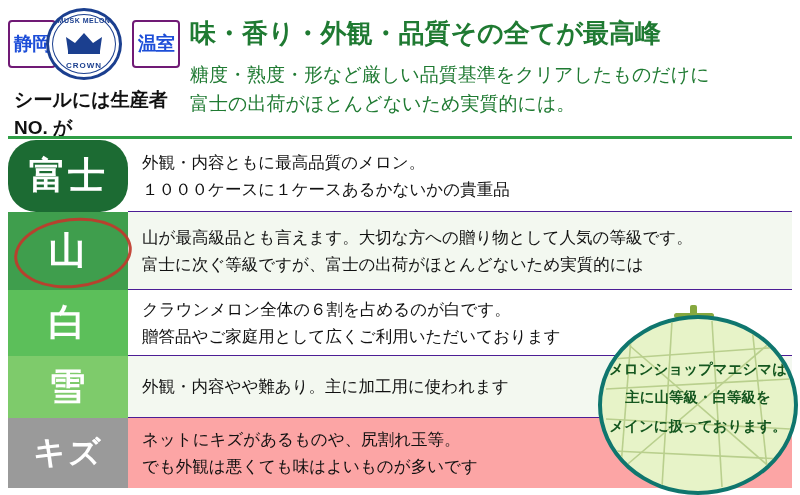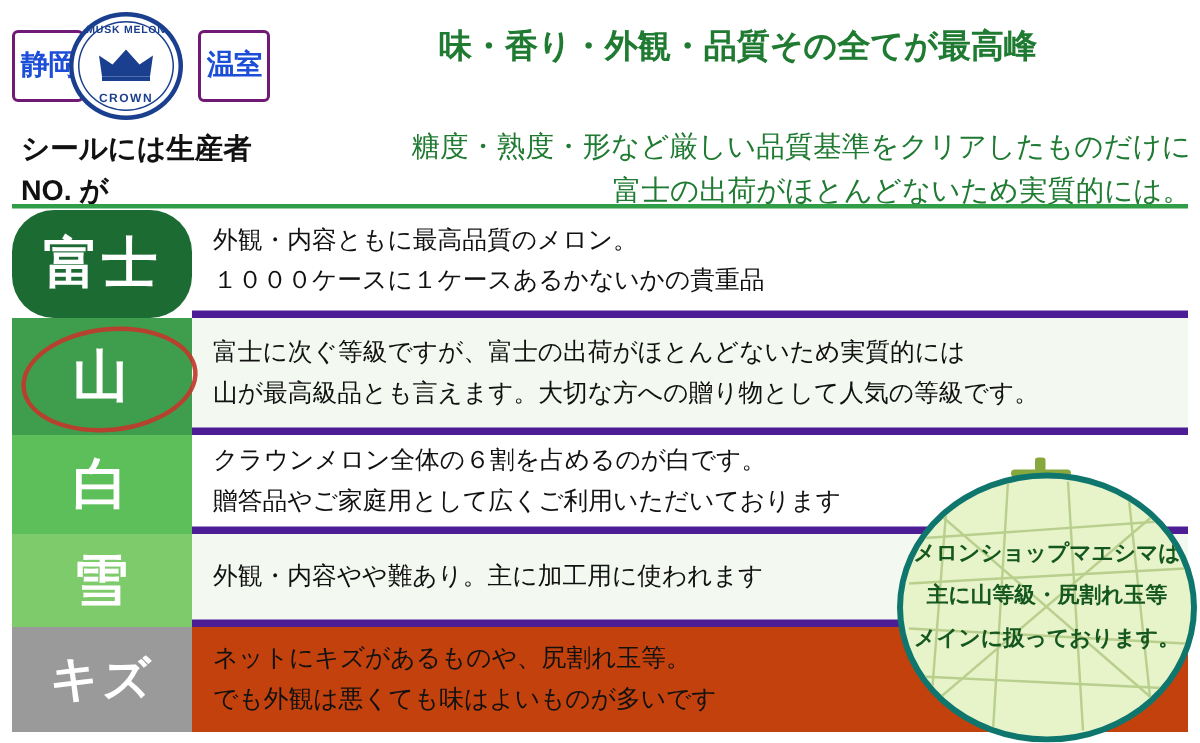--- a/index.html
+++ b/index.html
@@ -114,33 +114,33 @@
     font-weight: bold;
     text-align: left;
     padding-left: 8px;
   }
 
   .headline {
     position: absolute;
     left: 190px;
     top: 16px;
     width: 604px;
-    text-align: center;
+    text-align: left;
     color: #1f7a32;
-    font-size: 22px;
+    font-size: 26px;
     font-weight: bold;
     letter-spacing: 0px;
     white-space: nowrap;
   }
   .subline {
     position: absolute;
     left: 190px;
-    top: 84px;
+    top: 60px;
     width: 604px;
-    text-align: right;
+    text-align: left;
     color: #1f7a32;
     font-size: 19px;
     line-height: 1.55;
     font-weight: normal;
   }
   .subline div { white-space: nowrap; }
 
   .hr-green {
     position: absolute;
     left: 8px;
@@ -180,21 +180,21 @@
   .desc {
     flex: 1 1 auto;
     padding: 8px 10px 8px 14px;
     box-sizing: border-box;
     color: #111111;
     font-size: 16.5px;
     line-height: 1.62;
     display: flex;
     flex-direction: column;
     justify-content: center;
-    border-bottom: 5px solid #4c1d95;
+    border-bottom: 1px solid #4c1d95;
   }
   .desc div { white-space: nowrap; }
   .row:last-child .desc { border-bottom: none; }
 
   
   .circle-mark {
     position: absolute;
     left: 6px;
     top: 78px;
     width: 112px;
@@ -305,39 +305,39 @@
       <div class="row" style="height: 72px; background: rgb(255, 255, 255);">
         <div class="grade" style="background: rgb(28, 107, 51); border-radius: 28px;">富士</div>
         <div class="desc">
           <div>外観・内容ともに最高品質のメロン。</div>
           <div>１０００ケースに１ケースあるかないかの貴重品</div>
         </div>
       </div>
       <div class="row" style="height: 78px; background: rgb(243, 248, 240);">
         <div class="grade" style="background: rgb(63, 158, 77);">山</div>
         <div class="desc">
+          <div>山が最高級品とも言えます。大切な方への贈り物として人気の等級です。</div>
           <div>富士に次ぐ等級ですが、富士の出荷がほとんどないため実質的には</div>
-          <div>山が最高級品とも言えます。大切な方への贈り物として人気の等級です。</div>
         </div>
       </div>
       <div class="circle-mark" style="top: 78px;"></div>
       <div class="row" style="height: 66px; background: rgb(255, 255, 255);">
         <div class="grade" style="background: rgb(92, 191, 90);">白</div>
         <div class="desc">
           <div>クラウンメロン全体の６割を占めるのが白です。</div>
           <div>贈答品やご家庭用として広くご利用いただいております</div>
         </div>
       </div>
       <div class="row" style="height: 62px; background: rgb(243, 248, 240);">
         <div class="grade" style="background: rgb(126, 203, 107);">雪</div>
         <div class="desc">
           <div>外観・内容やや難あり。主に加工用に使われます</div>
         </div>
       </div>
-      <div class="row" style="height: 70px; background: #c2410c;">
+      <div class="row" style="height: 70px; background: #fca5a5;">
         <div class="grade small" style="background: rgb(154, 154, 154);">キズ</div>
         <div class="desc">
           <div>ネットにキズがあるものや、尻割れ玉等。</div>
           <div>でも外観は悪くても味はよいものが多いです</div>
         </div>
       </div>
     </div>
 
   <div class="melon">
     <div class="melon-stem"></div>
@@ -349,19 +349,19 @@
         <line x1="12" y1="132" x2="180" y2="140"></line>
         <line x1="30" y1="6" x2="18" y2="160"></line>
         <line x1="70" y1="2" x2="60" y2="168"></line>
         <line x1="110" y1="2" x2="120" y2="168"></line>
         <line x1="150" y1="8" x2="166" y2="158"></line>
         <line x1="20" y1="20" x2="170" y2="150"></line>
         <line x1="20" y1="150" x2="170" y2="22"></line>
       </svg>
       <div class="melon-text">
         <div>メロンショップマエシマは</div>
-        <div>主に山等級・尻割れ玉等</div>
+        <div>主に山等級・白等級を</div>
         <div>メインに扱っております。</div>
       </div>
     </div>
   </div>
 
 </div>
 
 </body></html>

